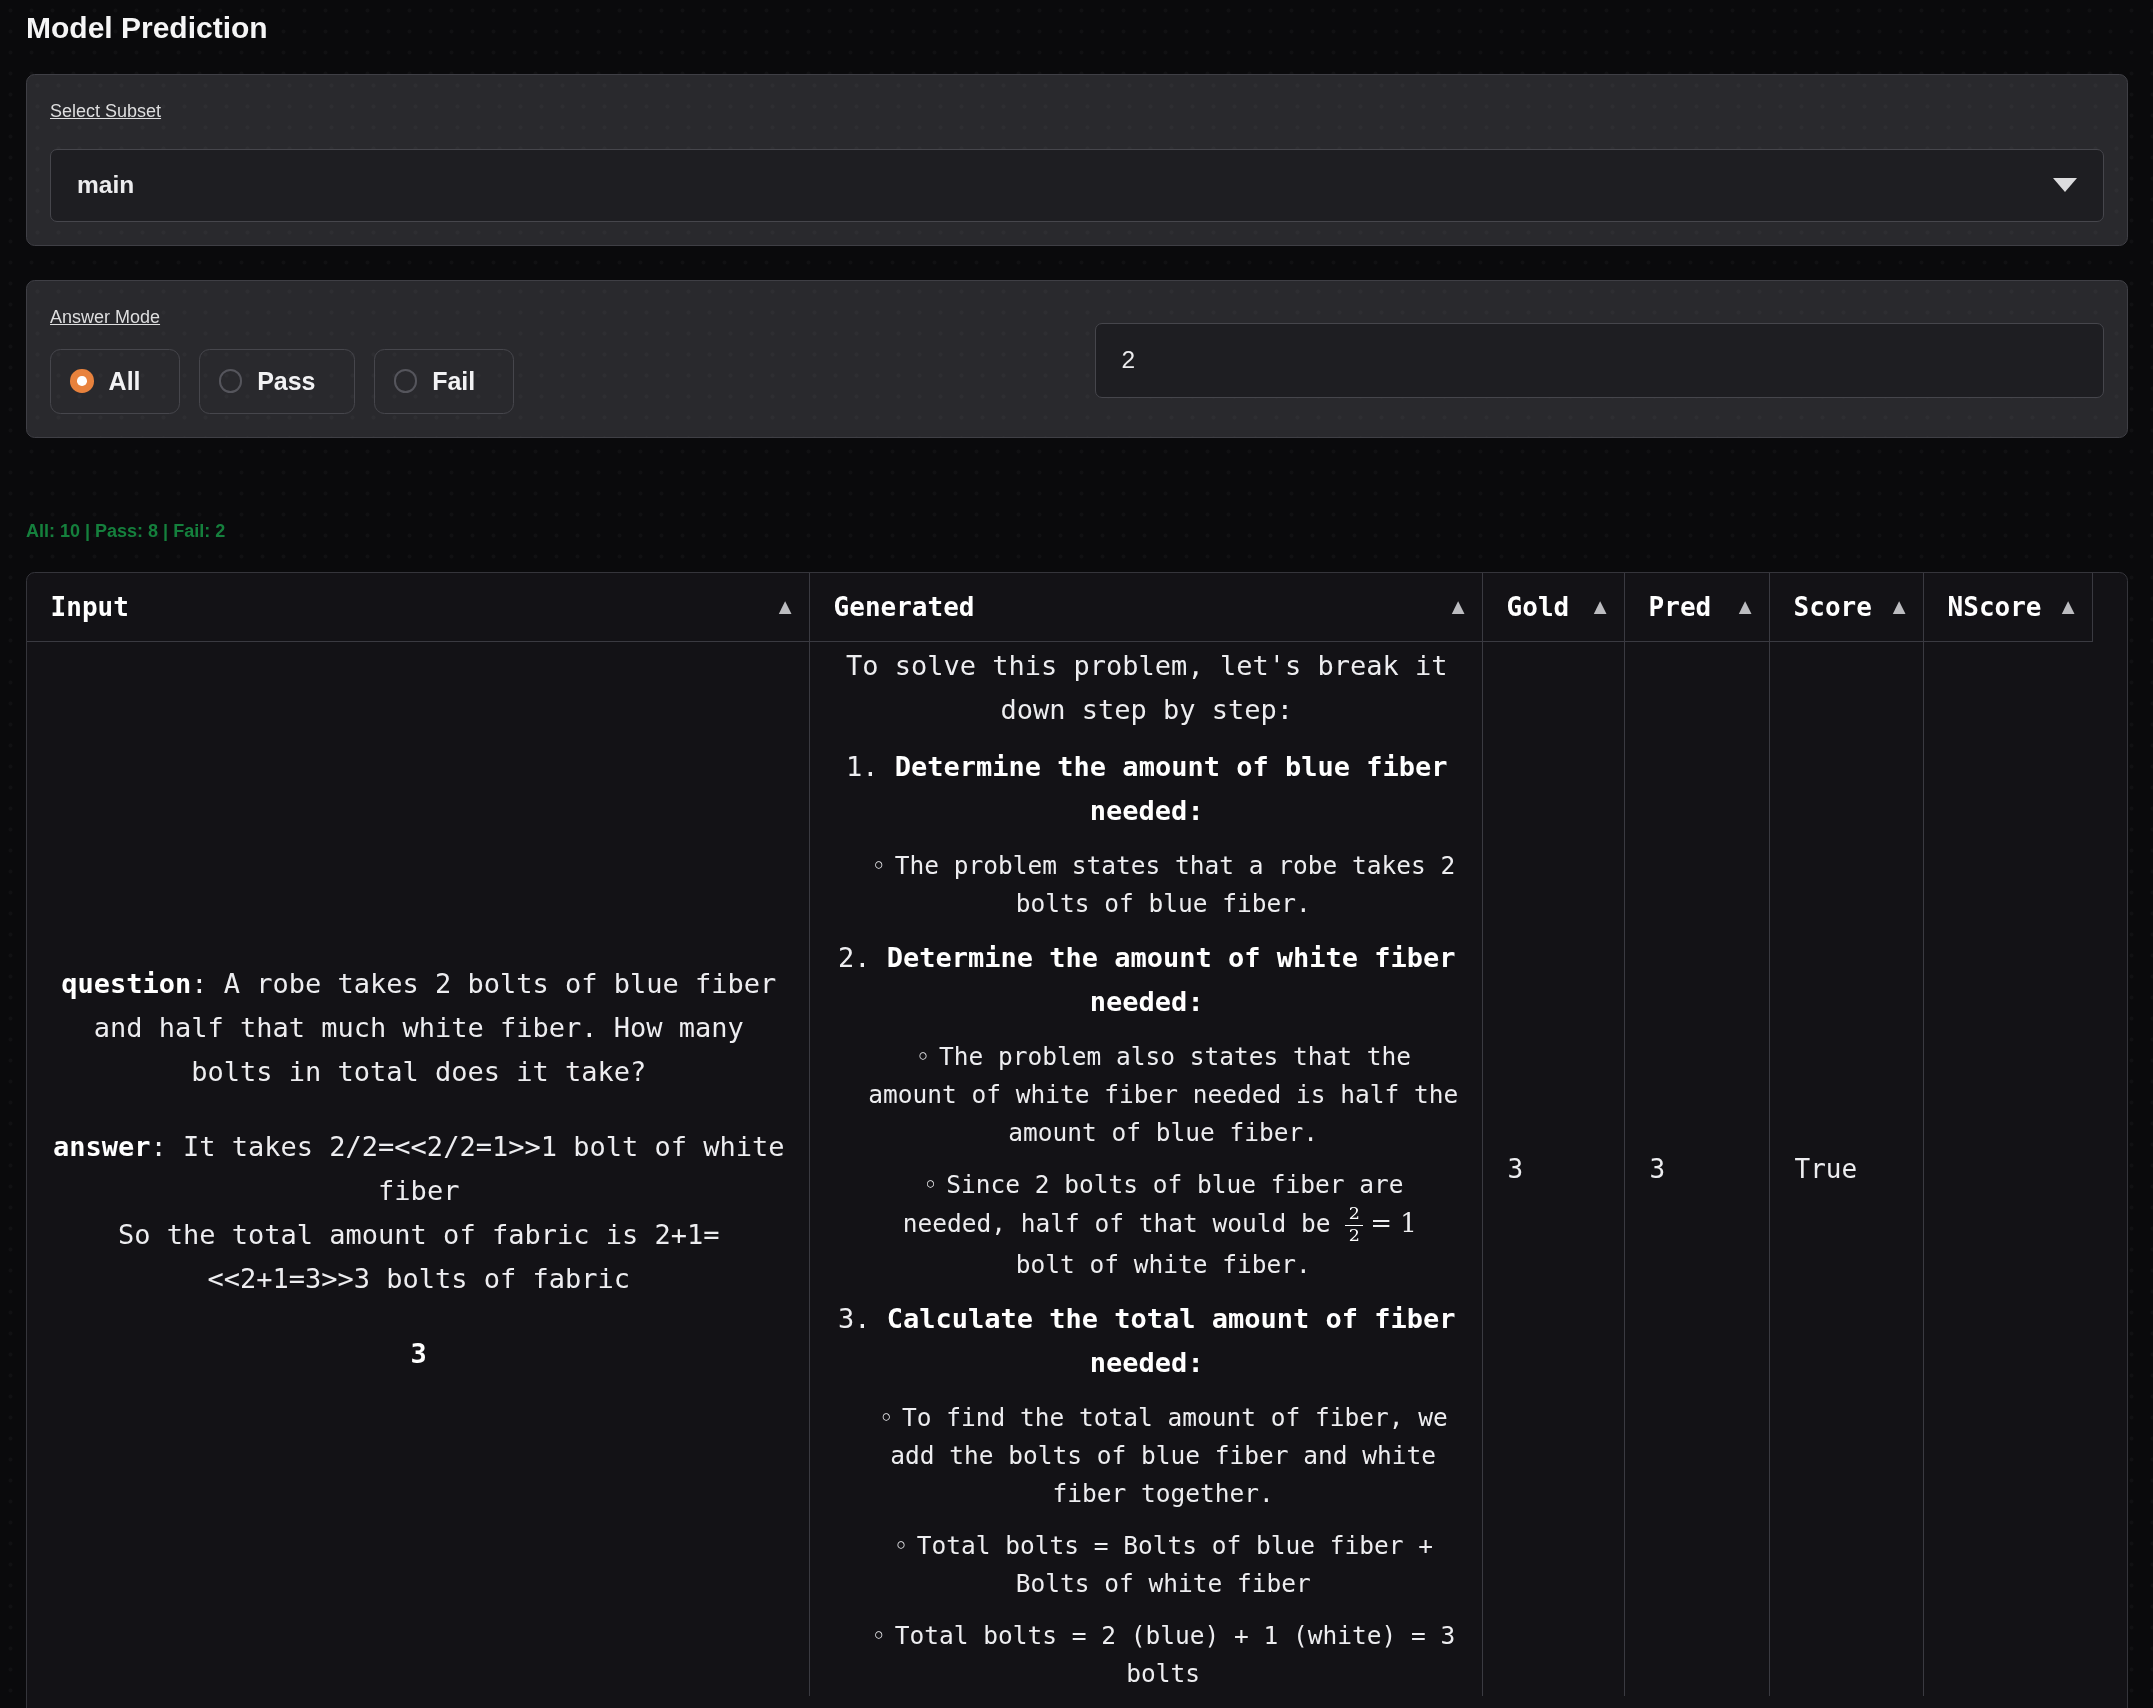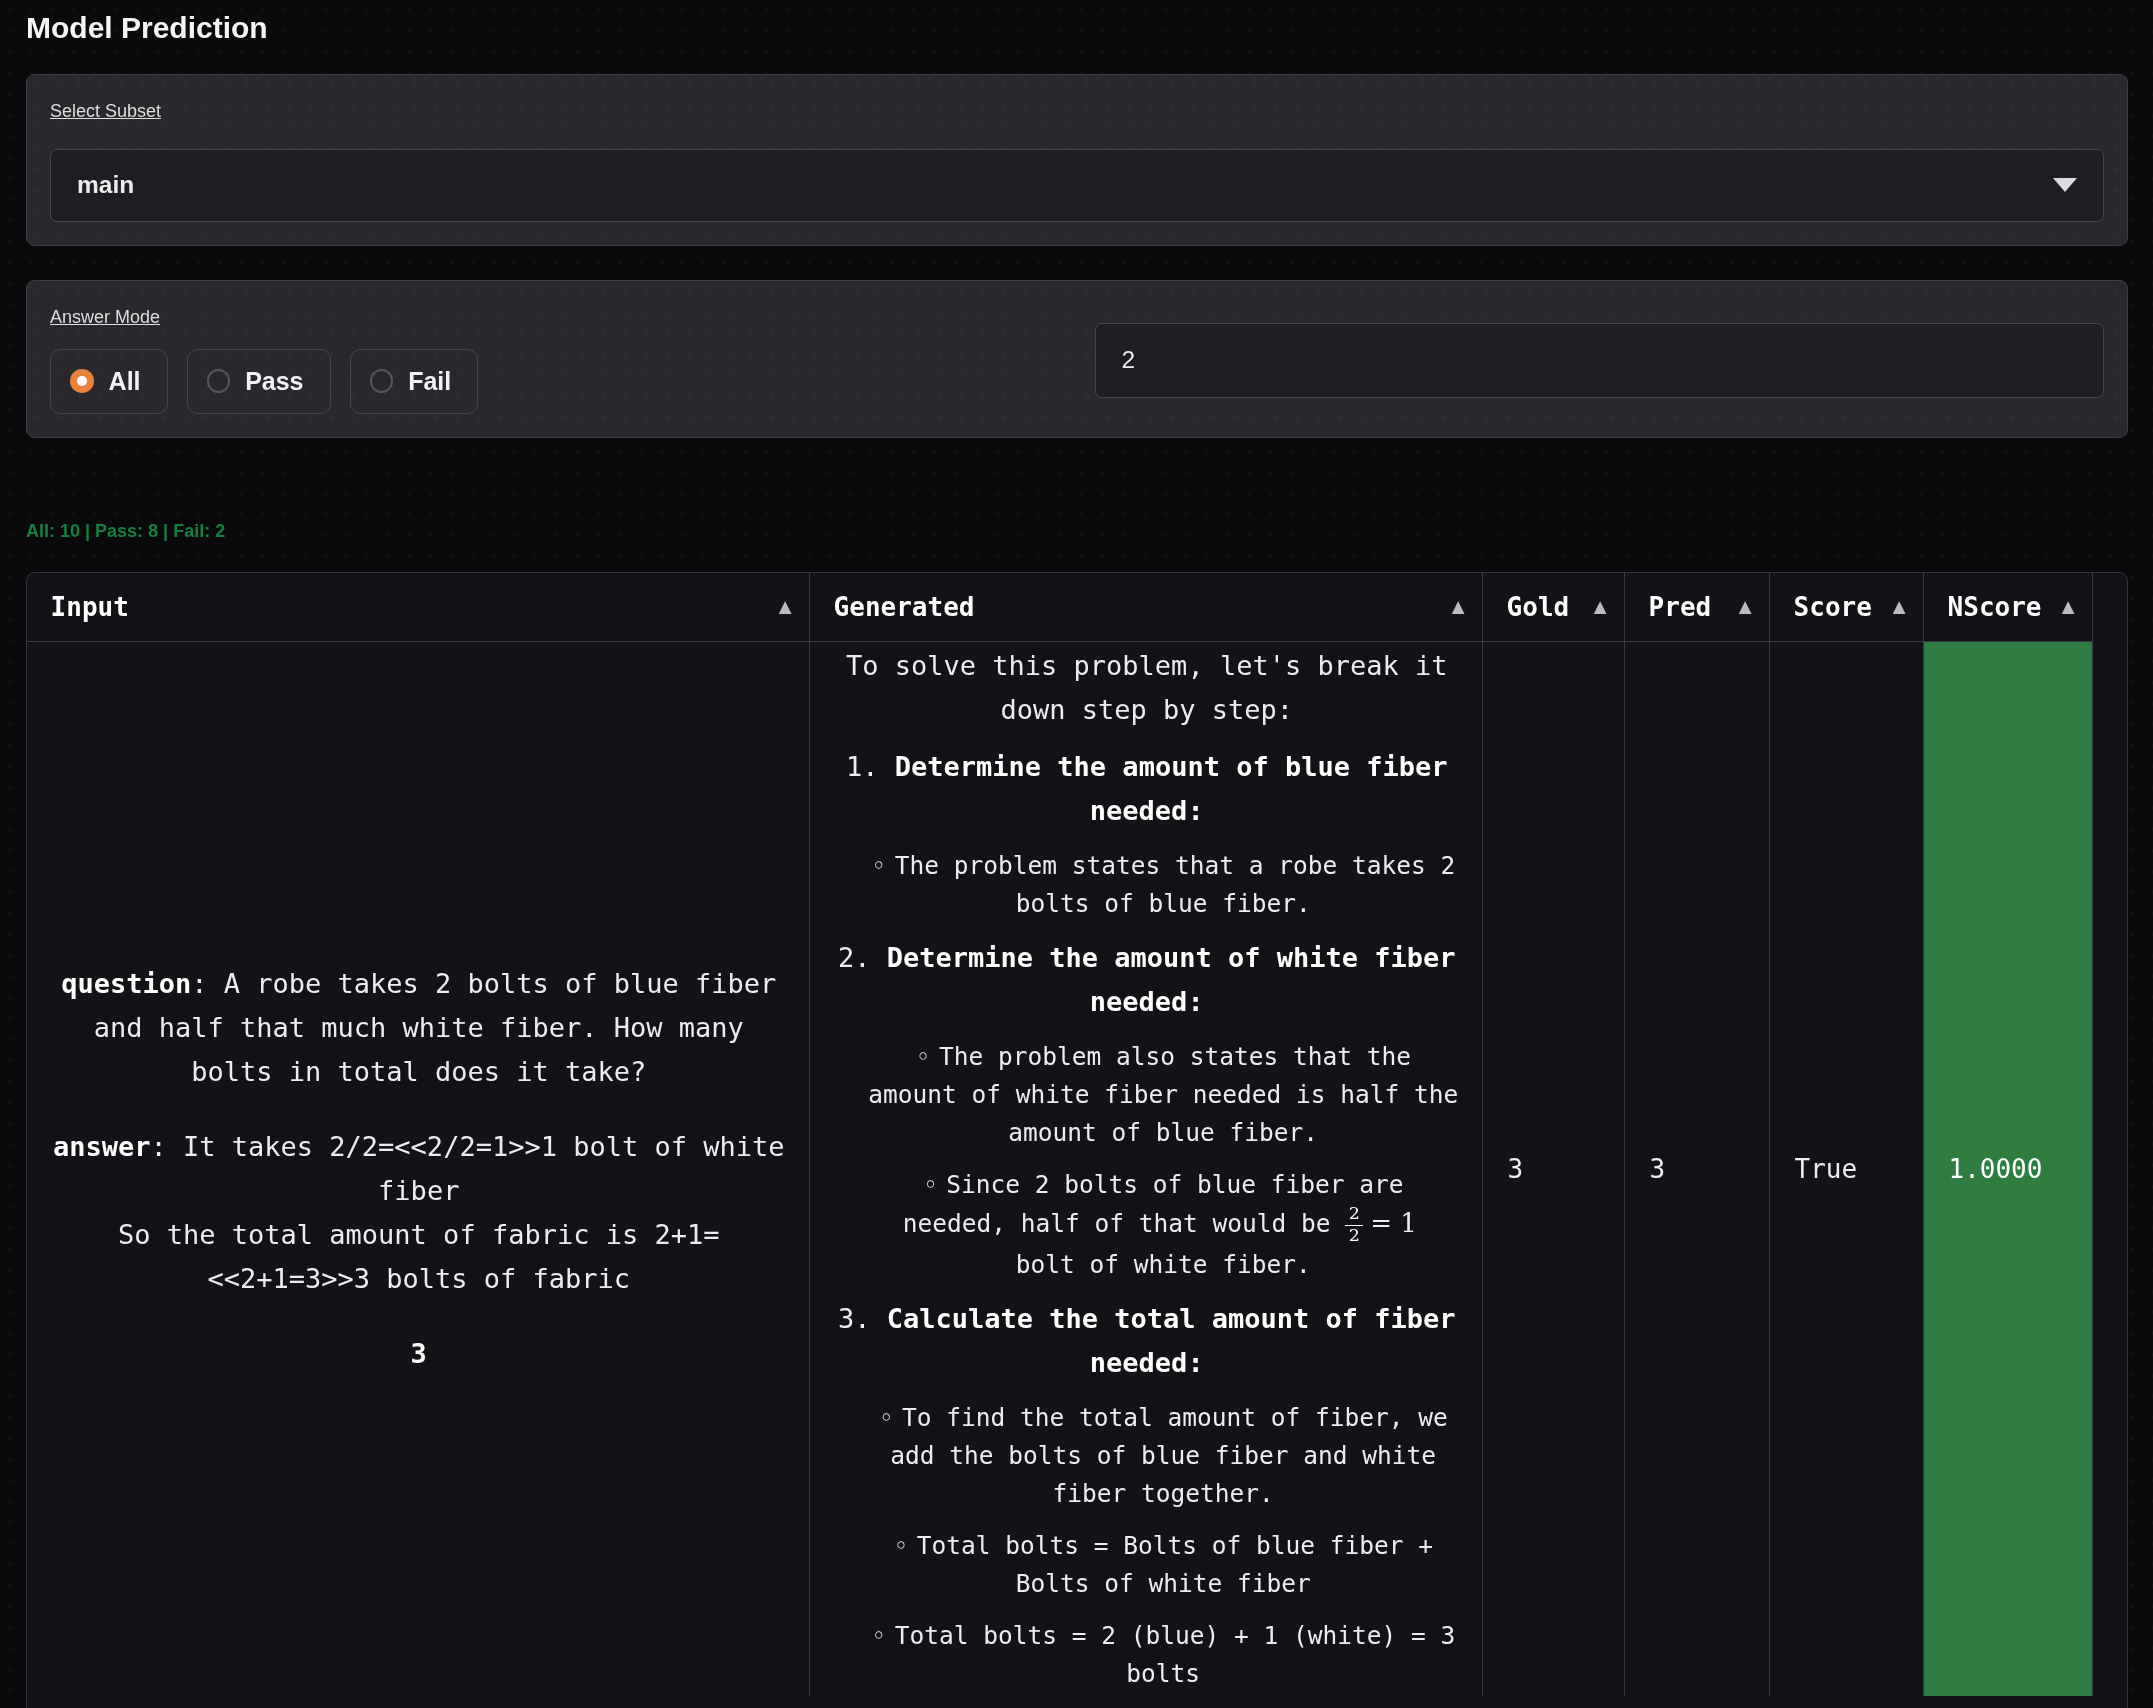--- a/index.html
+++ b/index.html
@@ -38,21 +38,21 @@
   .dropdown-value { font-size:24.5px; font-weight:700; color:#ececee; }
   .dd-arrow {
     width:0; height:0;
     border-left:12.2px solid transparent; border-right:12.2px solid transparent;
     border-top:14px solid #dcdcde;
   }
 
   .radio-row { margin-top:19px; display:flex; gap:19px; }
   .radio-opt {
     display:flex; align-items:center; gap:15px;
-    height:65px; padding:0 26px 0 19px;
+    height:65px; padding:0 38px 0 19px;
     border:0.9px solid #46464c; border-radius:10.5px; cursor:pointer;
   }
   .radio-circle {
     width:23.6px; height:23.6px; border-radius:50%;
     border:2.6px solid #55555c;
     display:flex; align-items:center; justify-content:center;
     flex:0 0 auto;
   }
   .radio-opt.selected .radio-circle { border:none; background:#e8823d; }
   .radio-inner { width:9.6px; height:9.6px; border-radius:50%; background:#ffffff; display:none; }
@@ -234,21 +234,20 @@
               </span><span class="frac-eq">= 1</span> bolt of white fiber.</div>
             <div class="step-title">3. <strong>Calculate the total amount of fiber needed:</strong></div>
             <div class="bullet"><span class="bm">◦</span>To find the total amount of fiber, we add the bolts of blue fiber and white fiber together.</div>
             <div class="bullet"><span class="bm">◦</span>Total bolts = Bolts of blue fiber + Bolts of white fiber</div>
             <div class="bullet"><span class="bm">◦</span>Total bolts = 2 (blue) + 1 (white) = 3 bolts</div>
           </div>
       </div>
       <div class="td td-small" style="grid-column:3">3</div>
       <div class="td td-small" style="grid-column:4">3</div>
       <div class="td td-small" style="grid-column:5">True</div>
-      <div class="td td-small td-nscore" style="grid-column: 6; background: rgb(47, 125, 67);">1.0000</div>
 
     </div>
     <div class="h-scroll">
       <div class="h-thumb"></div>
     </div>
   </div>
 
 </div>
 
 

